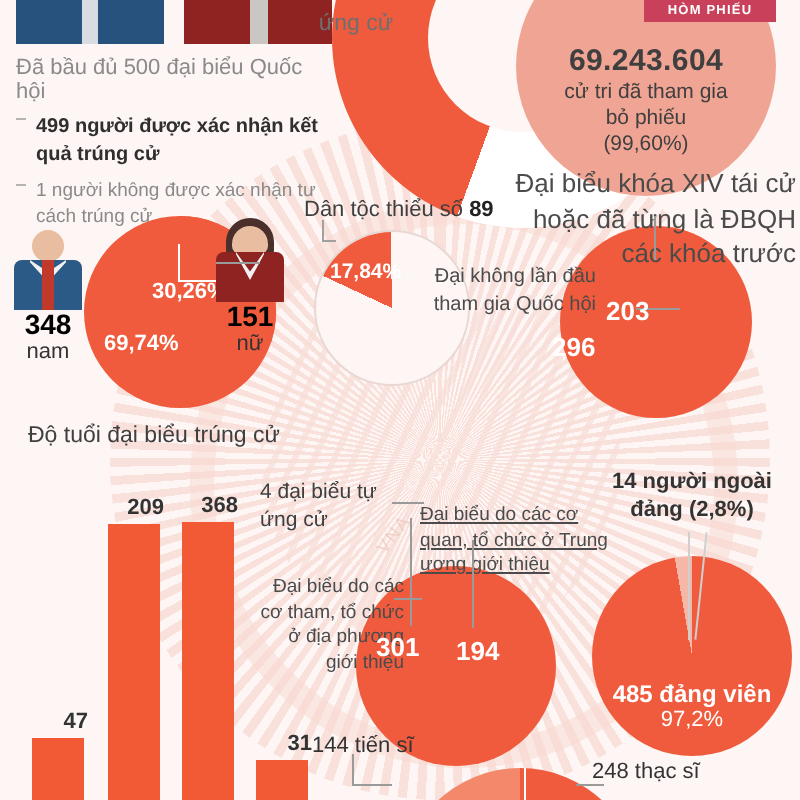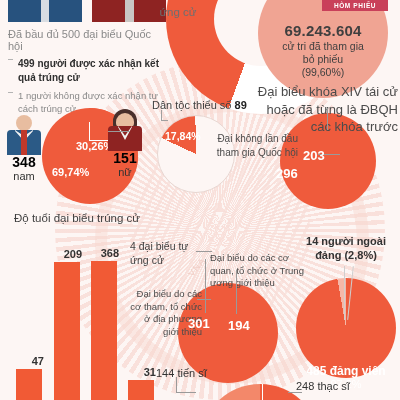--- a/index.html
+++ b/index.html
@@ -142,21 +142,21 @@
   
   .age-title{position:absolute;left:14px;top:212px;font-size:11.5px;color:#3f3f3f;}
   .bars{position:absolute;left:14px;top:232px;width:120px;height:168px;}
   .bar{position:absolute;bottom:0;width:26px;background:#f15a35;}
   .bar-lbl{position:absolute;font-size:11px;font-weight:bold;color:#333;text-align:right;width:30px;}
 
   
   .selfnom{position:absolute;left:130px;top:240px;width:66px;font-size:10.5px;color:#3f3f3f;
     line-height:1.3;}
   .org-central{position:absolute;left:210px;top:252px;width:96px;font-size:9.5px;color:#4b4b4b;
-    line-height:1.32;}
+    line-height:1.32;text-decoration:underline;}
   .org-local{position:absolute;left:128px;top:288px;width:74px;font-size:9.5px;color:#4b4b4b;
     line-height:1.32;text-align:right;}
   .nom-pie{
     position:absolute;left:178px;top:283px;width:100px;height:100px;border-radius:50%;
     background:conic-gradient(from 180deg,#ef5b3c 0deg 217deg,#ef5b3c 217deg 360deg);
   }
   .num-301{position:absolute;left:188px;top:316px;font-size:13px;color:#fff;font-weight:bold;}
   .num-194{position:absolute;left:228px;top:318px;font-size:13px;color:#fff;font-weight:bold;}
   .nm-l1{position:absolute;left:205px;top:259px;width:1px;height:54px;background:#9a9a9a;}
   .nm-l2{position:absolute;left:236px;top:270px;width:1px;height:44px;background:#9a9a9a;}
@@ -164,21 +164,21 @@
   .sn-l1{position:absolute;left:196px;top:251px;width:16px;height:1px;background:#9a9a9a;}
 
   
   .party-pie{
     position:absolute;left:296px;top:278px;width:100px;height:100px;border-radius:50%;
     background:conic-gradient(from 0deg,#ef5b3c 0deg 350deg,#f5b8a8 350deg 360deg);
   }
   .party-out{position:absolute;left:292px;top:234px;width:108px;font-size:11px;color:#333;
     text-align:center;line-height:1.3;font-weight:bold;}
   .party-in{position:absolute;left:294px;top:340px;width:104px;text-align:center;color:#fff;
-    line-height:1.2;margin-top:24px;}
+    line-height:1.2;}
   .party-in .a{font-size:12px;font-weight:bold;}
   .party-in .b{font-size:11px;}
   .pp-l1{position:absolute;left:344px;top:266px;width:1px;height:54px;background:#cfcfcf;}
   .pp-l2{position:absolute;left:350px;top:266px;width:1px;height:54px;background:#cfcfcf;
     transform:rotate(6deg);}
 
   
   .deg-phd{position:absolute;left:138px;top:367px;font-size:11px;color:#333;padding-left:18px;}
   .deg-ma{position:absolute;left:296px;top:380px;font-size:11px;color:#333;}
   .deg-pie{

